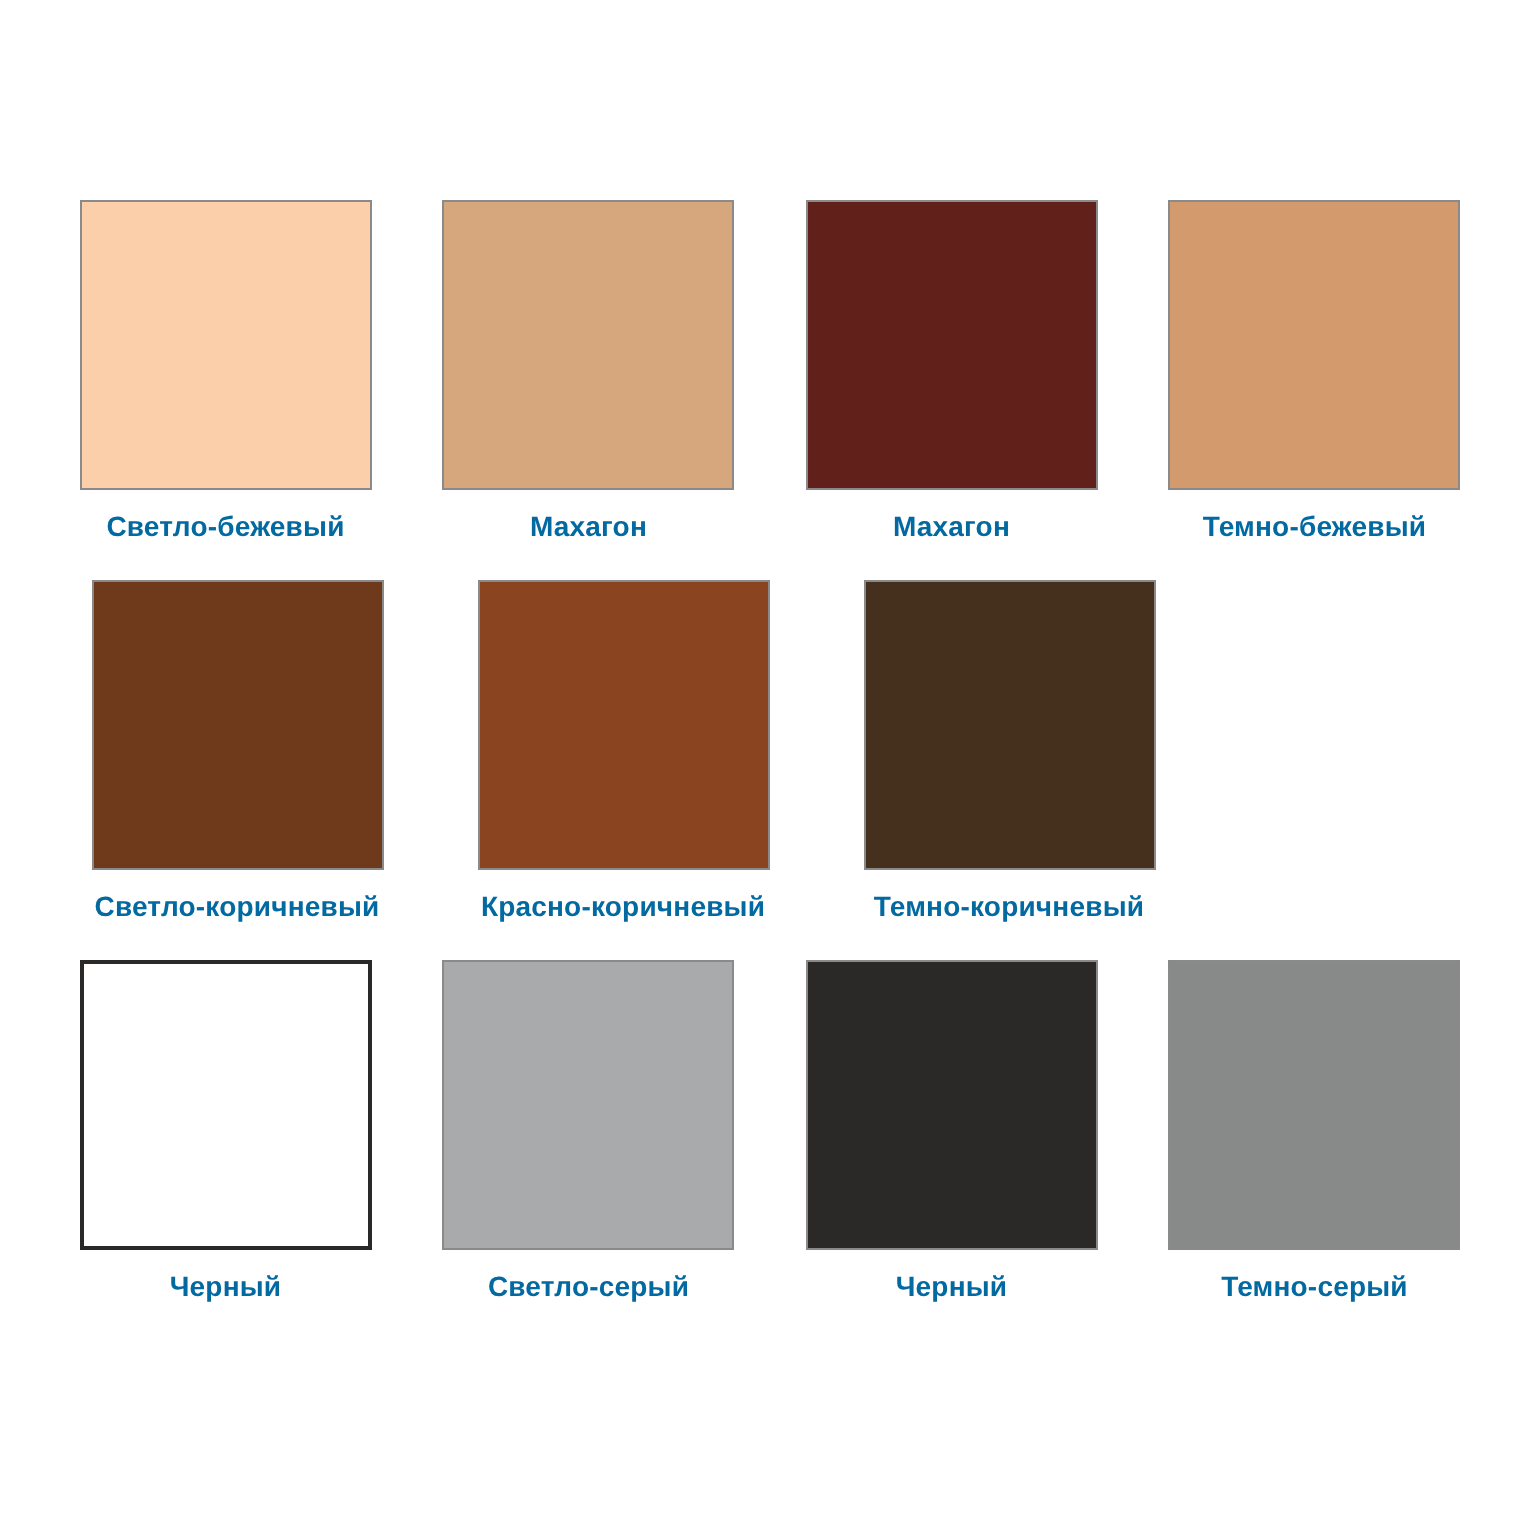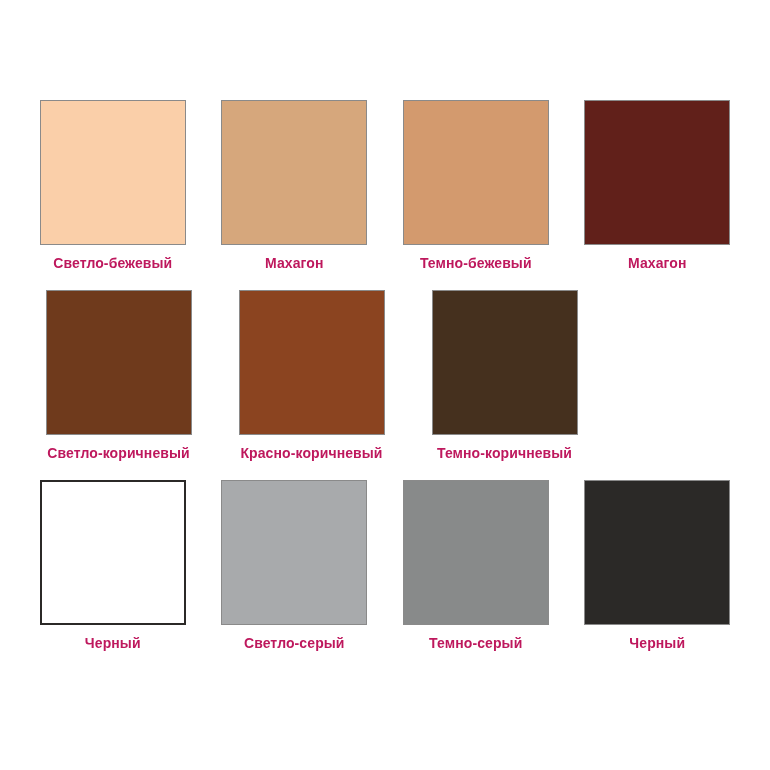--- a/index.html
+++ b/index.html
@@ -48,21 +48,21 @@
   }
 
   .swatch-chip.outlined {
     border: 2px solid #2b2927;
   }
 
   .swatch-label {
     margin-top: 11px;
     font-size: 14px;
     font-weight: bold;
-    color: #be185d;
+    color: #0369a1;
     text-align: center;
     line-height: 1.1;
     letter-spacing: 0.1px;
     white-space: nowrap;
   }
 </style>
 </head>
 <body>
 
 <div class="palette">
@@ -70,26 +70,26 @@
   <div class="palette-row">
     <div class="swatch-cell">
       <div class="swatch-chip" style="background-color: rgb(250, 207, 169);"></div>
       <div class="swatch-label">Светло-бежевый</div>
     </div>
     <div class="swatch-cell">
       <div class="swatch-chip" style="background-color: rgb(214, 167, 124);"></div>
       <div class="swatch-label">Махагон</div>
     </div>
     <div class="swatch-cell">
+      <div class="swatch-chip" style="background-color: rgb(97, 32, 26);"></div>
+      <div class="swatch-label">Махагон</div>
+    </div>
+    <div class="swatch-cell">
       <div class="swatch-chip" style="background-color: rgb(211, 154, 110);"></div>
       <div class="swatch-label">Темно-бежевый</div>
-    </div>
-    <div class="swatch-cell">
-      <div class="swatch-chip" style="background-color: rgb(97, 32, 26);"></div>
-      <div class="swatch-label">Махагон</div>
     </div>
   </div>
 
   <div class="palette-row">
     <div class="swatch-cell">
       <div class="swatch-chip" style="background-color: rgb(111, 58, 28);"></div>
       <div class="swatch-label">Светло-коричневый</div>
     </div>
     <div class="swatch-cell">
       <div class="swatch-chip" style="background-color: rgb(139, 68, 32);"></div>
@@ -104,22 +104,22 @@
   <div class="palette-row">
     <div class="swatch-cell">
       <div class="swatch-chip outlined" style="background-color: rgb(255, 255, 255);"></div>
       <div class="swatch-label">Черный</div>
     </div>
     <div class="swatch-cell">
       <div class="swatch-chip" style="background-color: rgb(168, 170, 172);"></div>
       <div class="swatch-label">Светло-серый</div>
     </div>
     <div class="swatch-cell">
+      <div class="swatch-chip" style="background-color: rgb(43, 41, 39);"></div>
+      <div class="swatch-label">Черный</div>
+    </div>
+    <div class="swatch-cell">
       <div class="swatch-chip" style="background-color: rgb(136, 138, 138);"></div>
       <div class="swatch-label">Темно-серый</div>
-    </div>
-    <div class="swatch-cell">
-      <div class="swatch-chip" style="background-color: rgb(43, 41, 39);"></div>
-      <div class="swatch-label">Черный</div>
     </div>
   </div>
 
 </div>
 
 </body></html>

